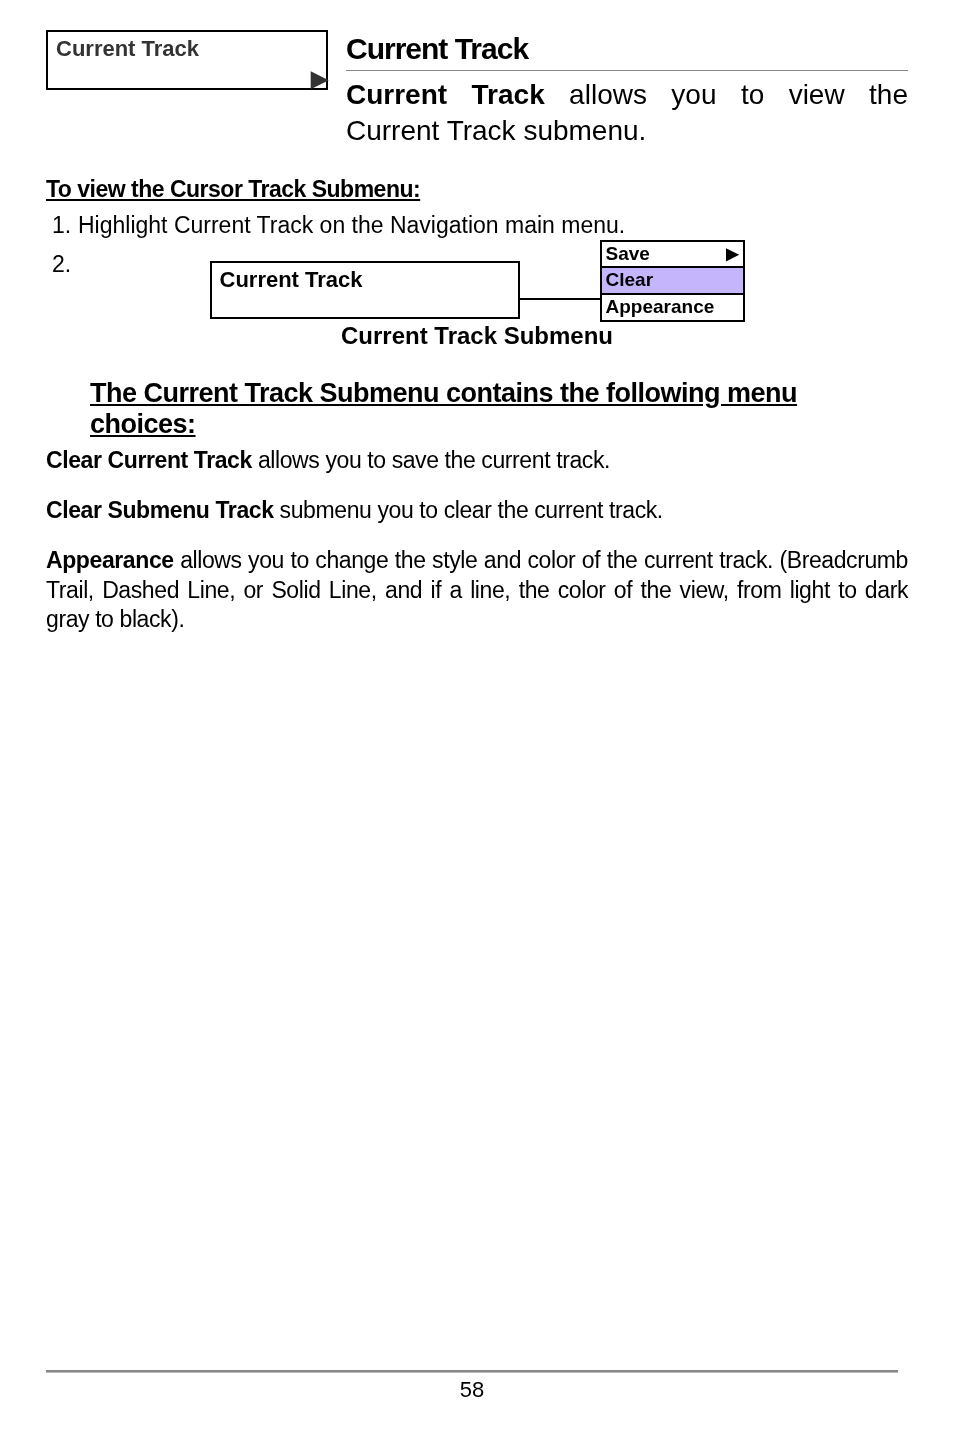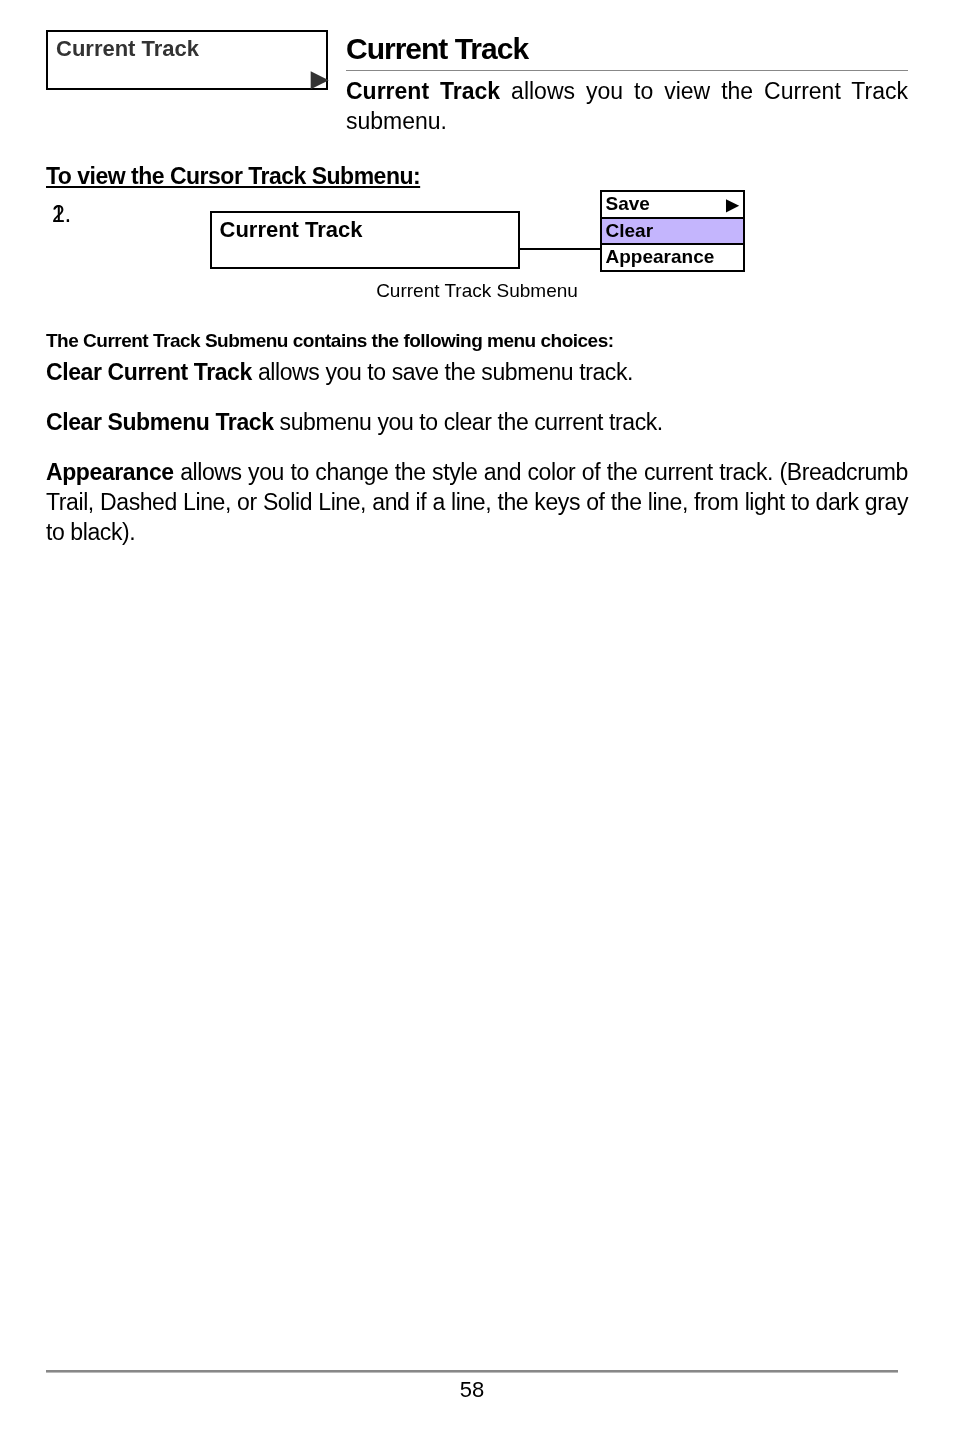--- a/index.html
+++ b/index.html
@@ -52,21 +52,21 @@
     font-weight: 900;
     letter-spacing: -1px;
     margin-bottom: 4px;
   }
   .hr-thin {
     border: none;
     border-top: 1px solid #888;
     margin-bottom: 6px;
   }
   .intro {
-    font-size: 23px;
+    font-size: 28px;
     line-height: 1.3;
     text-align: justify;
   }
 
   
   .section-sub {
     font-size: 23px;
     font-weight: bold;
     text-decoration: underline;
     margin-top: 26px;
@@ -135,31 +135,32 @@
   .submenu-right .row.sel {
     background: #c4b5fd;
   }
   .submenu-right .row + .row {
     border-top: 2px solid #000;
   }
   .submenu-right .arrow-sm {
     font-size: 16px;
   }
   .figure-caption {
-    font-weight: normal;
-    font-size: 19px;
-    margin-top: 8px;
+    font-weight: bold;
+    font-size: 24px;
   }
 
   .section-sub2 {
-    font-size: 19px;
-    font-weight: bold;
+    font-size: 27px;
+    font-weight: bold;
+    text-decoration: underline;
     margin-top: 28px;
     margin-bottom: 6px;
     letter-spacing: -0.5px;
+    margin-left: 44px;
   }
   p.body {
     font-size: 23px;
     line-height: 1.3;
     margin-bottom: 20px;
     text-align: justify;
     letter-spacing: -0.4px;
   }
   b { font-weight: bold; }
 
@@ -196,20 +197,21 @@
       <b>Current Track</b><span> allows you to view the Current Track submenu.</span>
     </p>
   </div>
 </div>
 
 <div class="section-sub">To view the Cursor Track Submenu:</div>
 
 <ol class="steps">
   <li>
     <span class="num">1.</span>
+    <span>Highlight Current Track on the Navigation main menu.</span>
   </li>
   <li>
     <span class="num">2.</span>
   </li>
 </ol>
 
 <div class="figure-wrap">
   <div class="submenu-fig">
     <div class="submenu-left">
       <span>Current Track</span>
@@ -227,27 +229,27 @@
         <span>Appearance</span>
       </div>
     </div>
   </div>
   <div class="figure-caption">Current Track Submenu</div>
 </div>
 
 <div class="section-sub2">The Current Track Submenu contains the following menu choices:</div>
 
 <p class="body">
-  <b>Clear Current Track</b><span> allows you to save the submenu track.</span>
+  <b>Clear Current Track</b><span> allows you to save the current track.</span>
 </p>
 
 <p class="body">
   <b>Clear Submenu Track</b><span> submenu you to clear the current track.</span>
 </p>
 
 <p class="body">
-  <b>Appearance</b><span> allows you to change the style and color of the current track. (Breadcrumb Trail, Dashed Line, or Solid Line, and if a line, the keys of the line, from light to dark gray to black).</span>
+  <b>Appearance</b><span> allows you to change the style and color of the current track. (Breadcrumb Trail, Dashed Line, or Solid Line, and if a line, the color of the view, from light to dark gray to black).</span>
 </p>
 
 <div class="footer">
   <div class="double-line"></div>
   <div class="pg">58</div>
 </div>
 
 </body></html>

